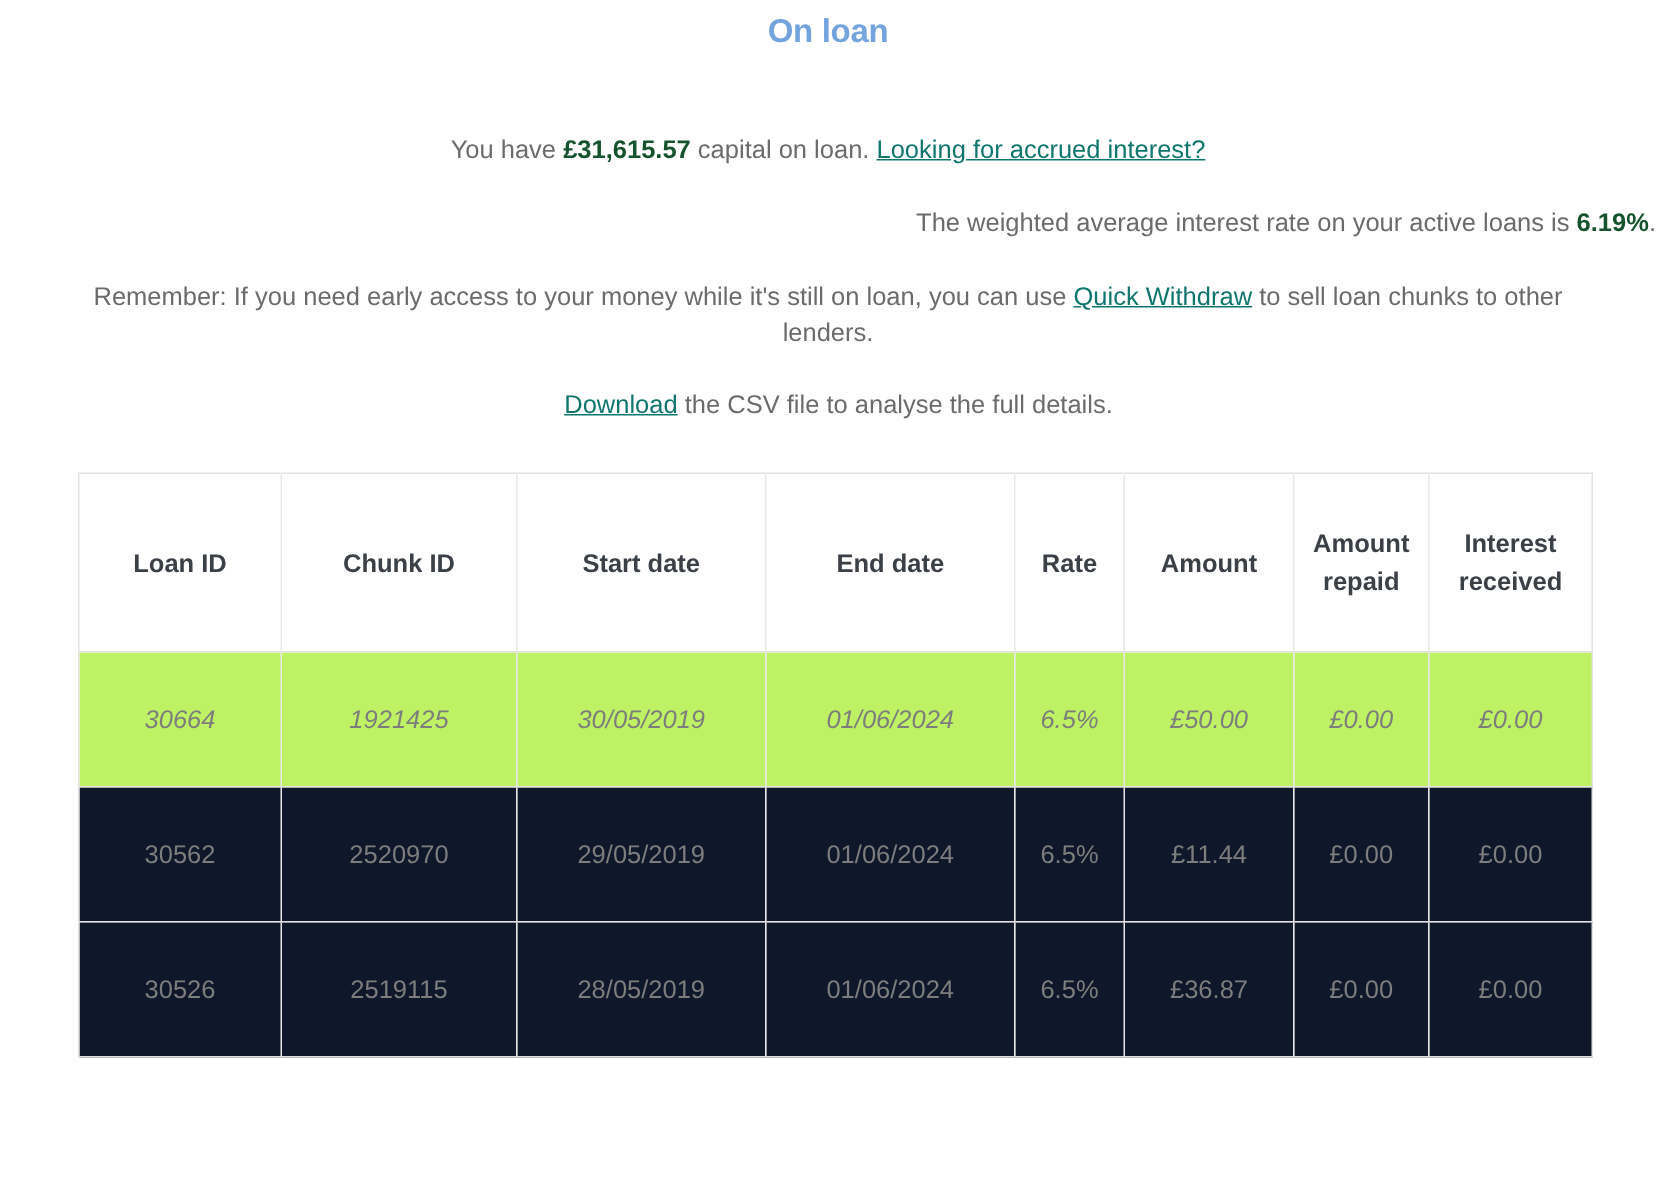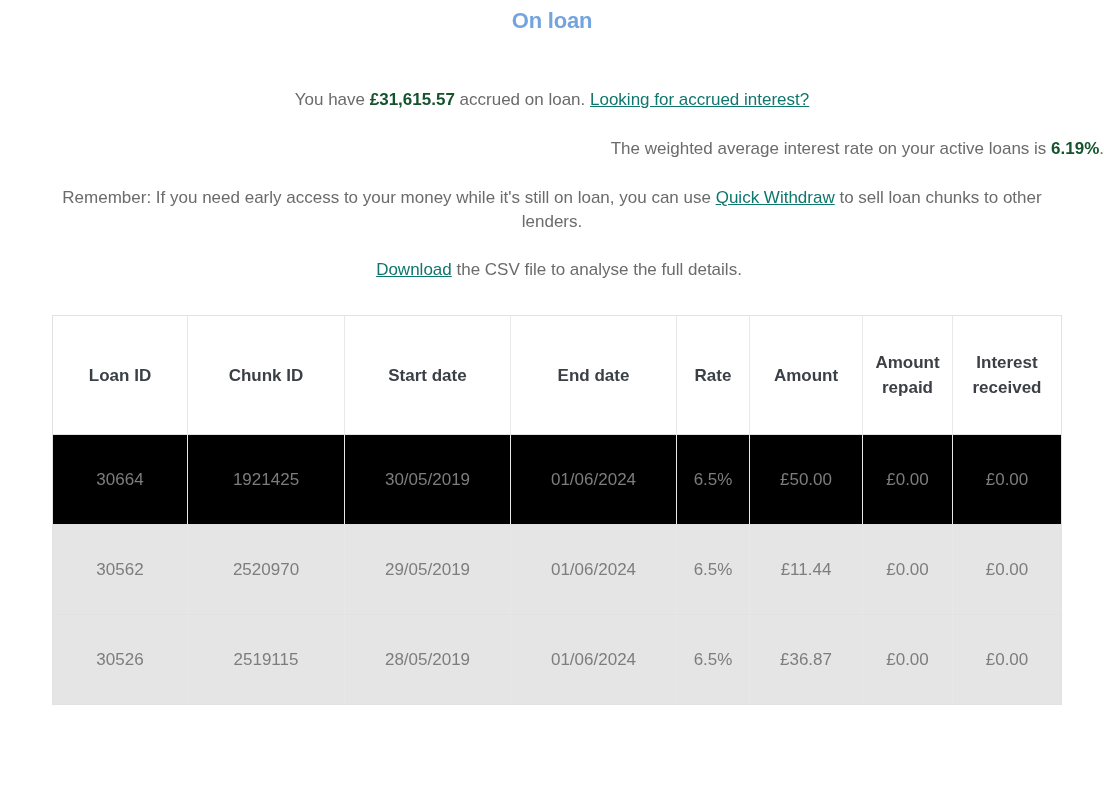--- a/index.html
+++ b/index.html
@@ -94,43 +94,43 @@
     padding: 4px 6px;
     background: #ffffff;
   }
 
   table.loans tbody td {
     height: 90px;
     font-size: 17px;
     color: #7d7d7d;
     font-weight: normal;
     padding: 4px 6px;
-    background: #e5e5e5;
-  }
-  table.loans tbody tr.alt td { background: #000000; }
+    background: #0f172a;
+  }
+  table.loans tbody tr.alt td { background: #bef264; font-style: italic; }
 
   
   col.c-loan     { width: 135px; }
   col.c-chunk    { width: 157px; }
   col.c-start    { width: 166px; }
   col.c-end      { width: 166px; }
   col.c-rate     { width:  73px; }
   col.c-amount   { width: 113px; }
   col.c-capital  { width:  90px; }
   col.c-interest { width: 109px; }
 </style>
 </head>
 <body>
 
 <div class="page">
 
   <h1 class="page-title">On loan</h1>
 
   <p class="intro p1">
-    <span>You have </span><b>£31,615.57</b><span> accrued on loan. </span><a class="link" href="#">Looking for accrued interest?</a>
+    <span>You have </span><b>£31,615.57</b><span> capital on loan. </span><a class="link" href="#">Looking for accrued interest?</a>
   </p>
 
   <p class="intro p2">
     <span>The weighted average interest rate on your active loans is </span><b>6.19%</b><span>.</span>
   </p>
 
   <p class="intro p3">
     <span>Remember: If you need early access to your money while it's still on loan, you can use </span><a class="link" href="#">Quick Withdraw</a><span> to sell loan chunks to other lenders.</span>
   </p>
 

